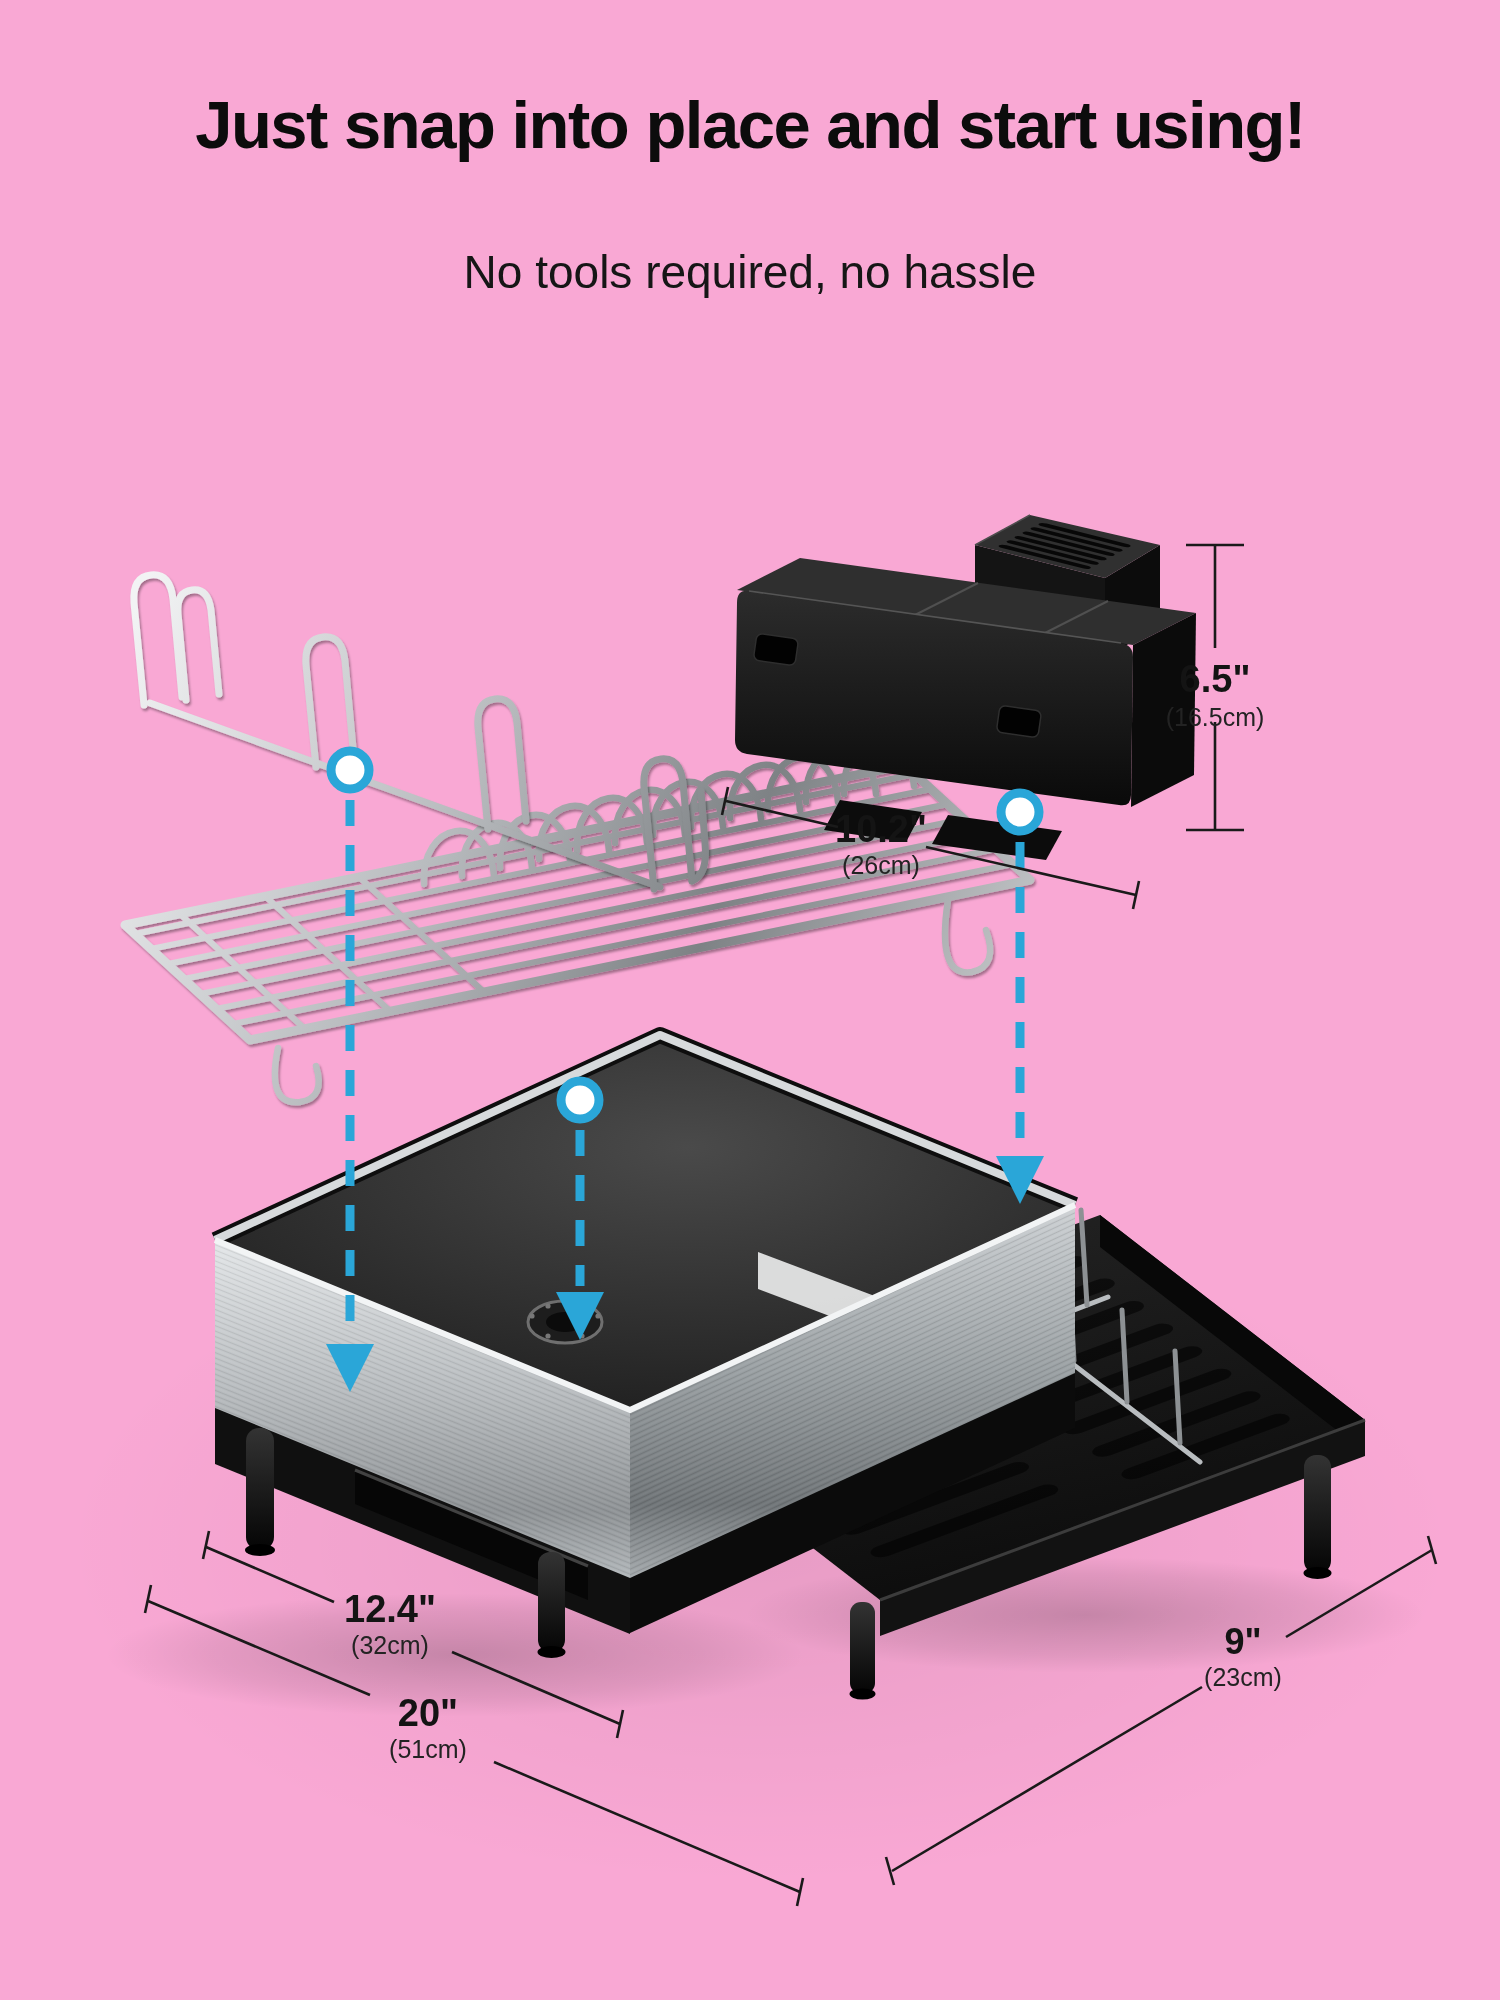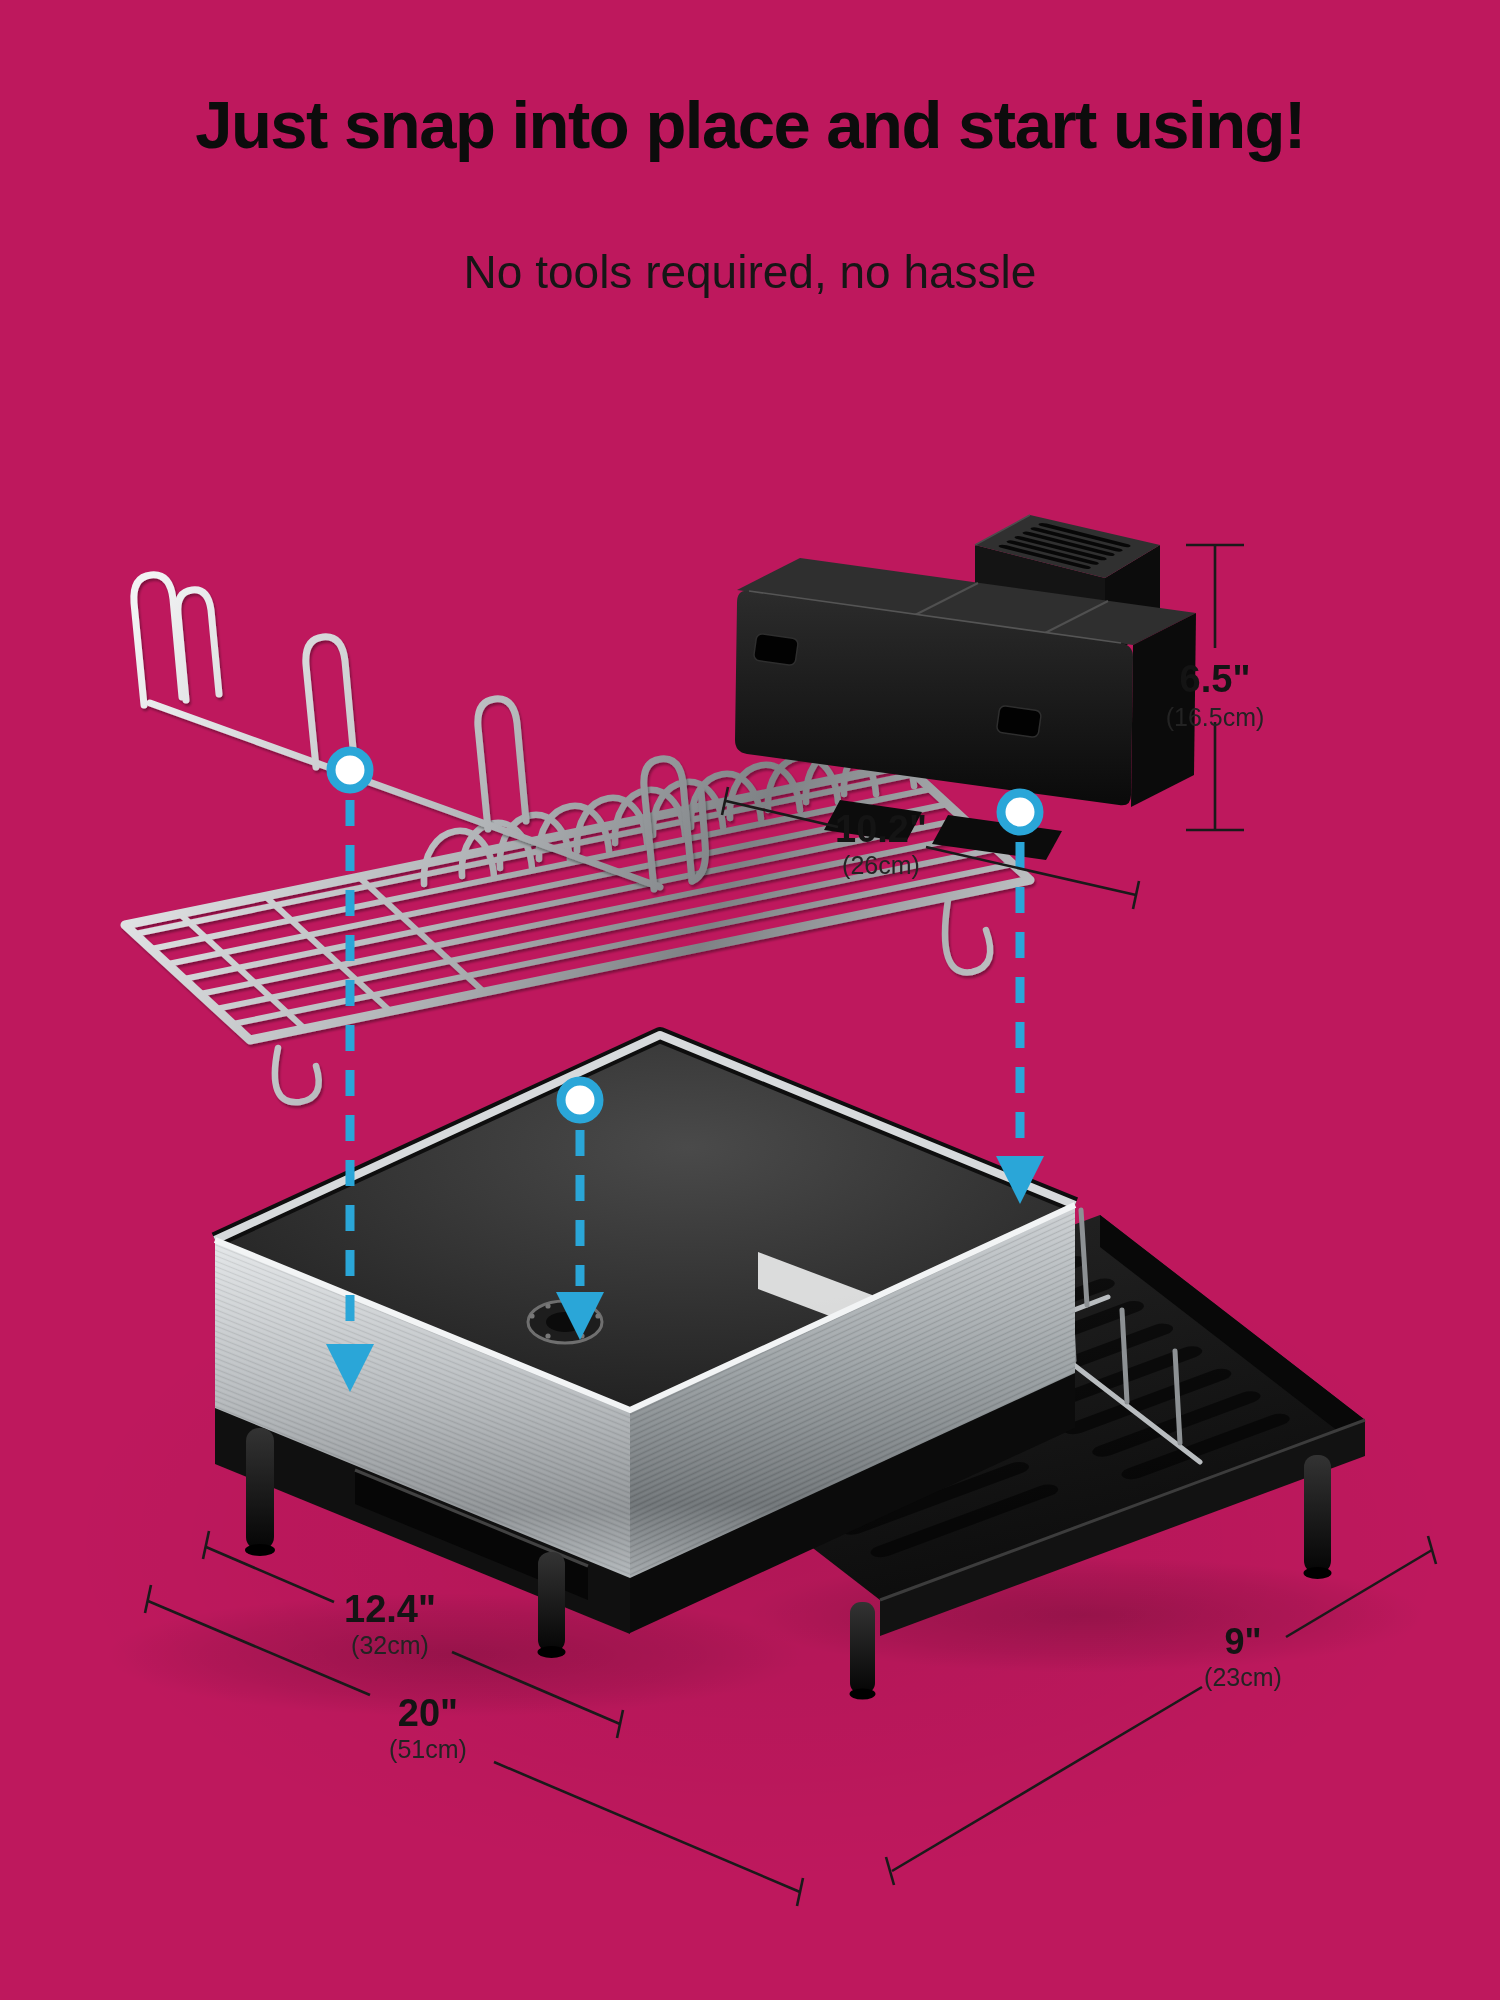--- a/index.html
+++ b/index.html
@@ -1,16 +1,16 @@
 <!DOCTYPE html>
 <html><head>
 <meta charset="utf-8">
 <style>
   html,body{margin:0;padding:0;background:#e9e9e9;}
-  .stage{position:relative;width:1500px;height:2000px;background:#be185d;overflow:hidden;
+  .stage{position:relative;width:1500px;height:2000px;background:#f9a8d4;overflow:hidden;
          font-family:"Liberation Sans",sans-serif;}
   svg text{font-family:"Liberation Sans",sans-serif;}
   .dimNum{font-weight:800;fill:#141414;}
   .dimCm{font-weight:400;fill:#232323;}
 </style>
 </head>
 <body>
 
 <div class="stage">
 <svg width="1500" height="2000" viewBox="0 0 1500 2000">

